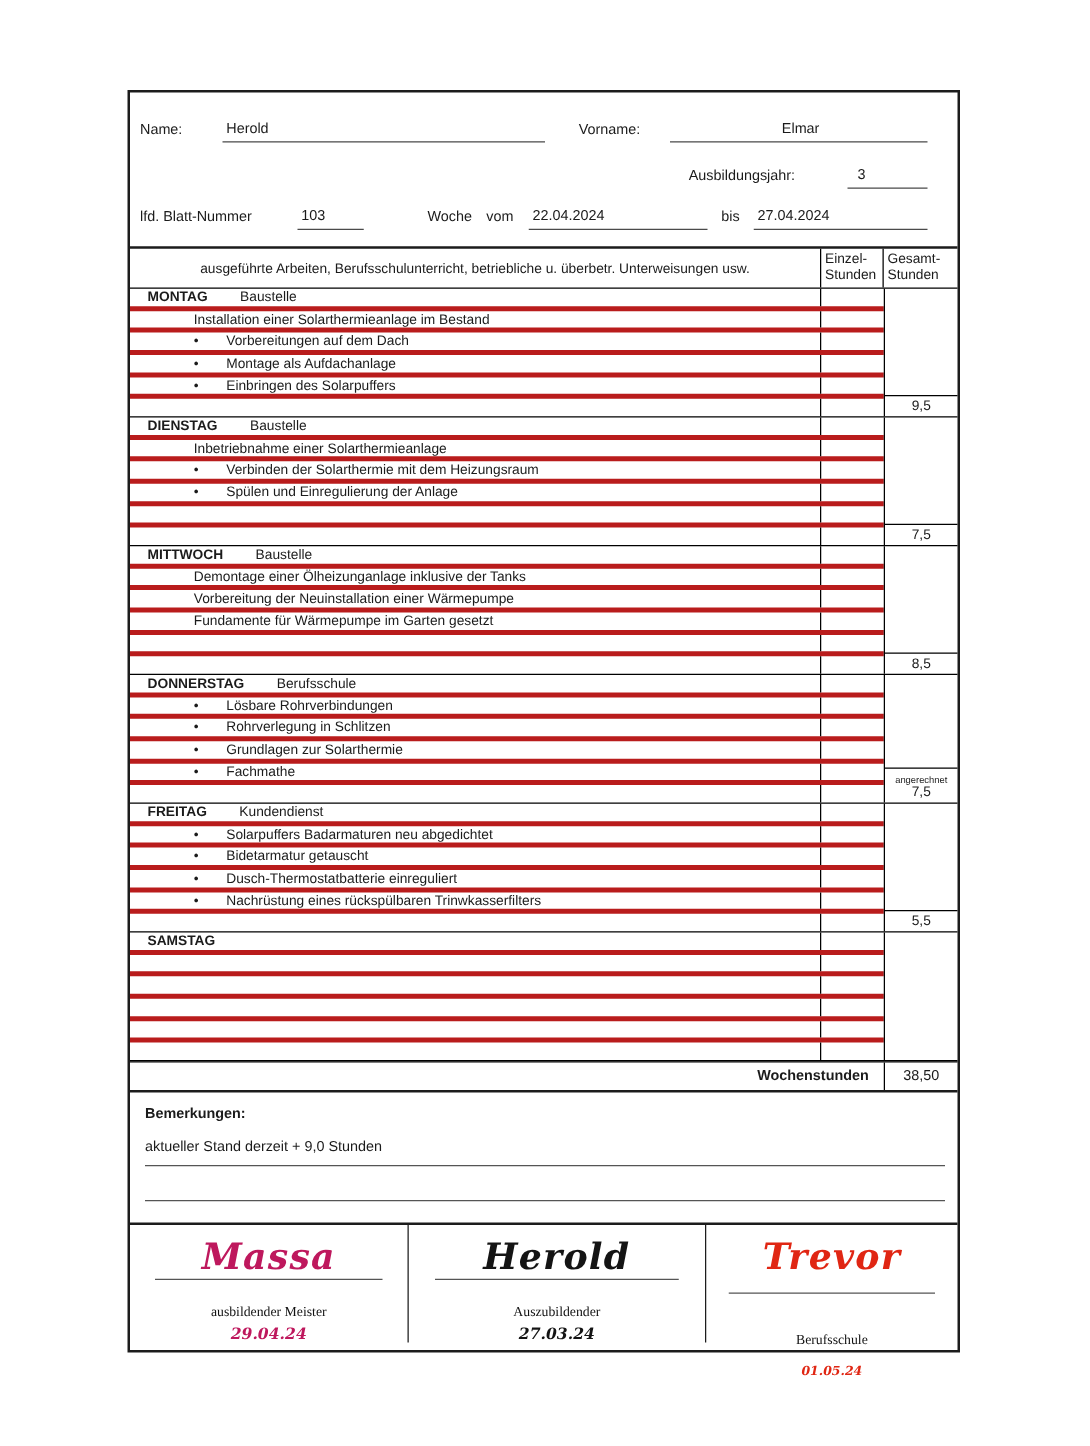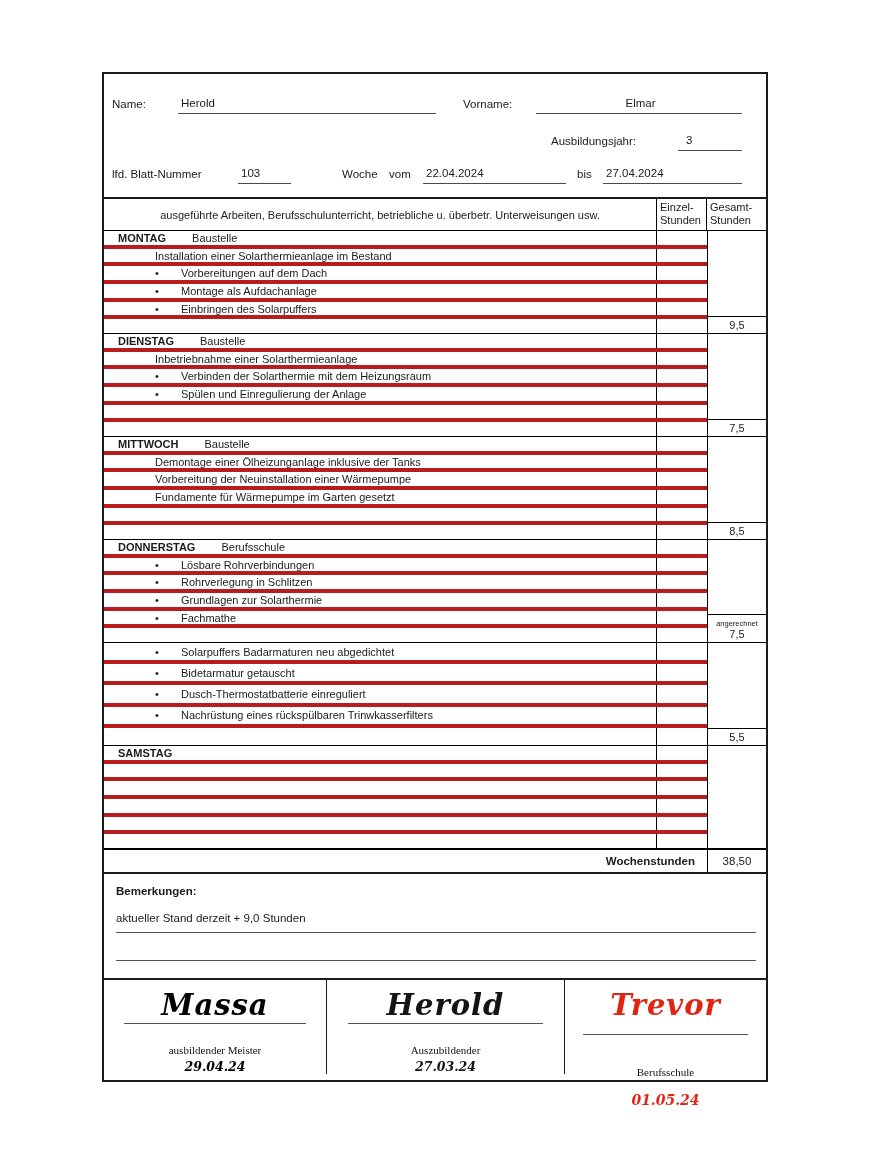--- a/index.html
+++ b/index.html
@@ -75,24 +75,24 @@
   
   .signatures { display: flex; height: 94px; }
   .sig-box { display: flex; flex-direction: column; align-items: center; height: 100%; }
   .sig-box-1 { width: 222px; }
   .sig-box-2 { width: 238px; border-left: 1.5px solid #1c1c1c; }
   .sig-box-3 { flex: 1; border-left: 1.5px solid #1c1c1c; gap: 11px; }
   .sig-name { font-family: "DejaVu Serif", serif; font-style: italic; font-weight: bold; font-size: 29px; line-height: 1; margin-top: 11px; letter-spacing: 1px; }
   .sig-line { width: 82%; border-bottom: 1.5px solid #555; margin-top: 3px; }
   .sig-role { font-size: 11px; margin-top: 20px; color: #111; font-family: Liberation Serif, serif; }
   .sig-date { font-family: "DejaVu Serif", serif; font-style: italic; font-weight: bold; font-size: 12.5px; margin-top: 3px; }
-  .ink-blue  { color: #000000; }
+  .ink-blue  { color: #be185d; }
   .ink-black { color: #141414; }
   .ink-red   { color: #e02613; }
-  .sig-box-3 .sig-date { font-size: 14px; }
+  .sig-box-3 .sig-date { font-size: 10px; }
 </style>
 </head>
 <body>
 
 <div class="sheet">
 
   <div class="form-header">
     <span class="fh fh-name-label">Name:</span>
     <span class="fh fh-fill fh-name-value">Herold</span>
     <span class="fh fh-vorname-label">Vorname:</span>
@@ -319,20 +319,27 @@
         <div class="gesamt-spacer"></div>
         <div class="gesamt-total with-note">
             <span class="total-note">angerechnet</span>
             <span>7,5</span>
           </div>
       </div>
     </div>
 
     <div class="day-block">
       <div class="day-left">
+        <div class="trow day-header-row">
+            <div class="cell-main">
+              <span class="day-name">FREITAG</span>
+              <span class="day-context">Kundendienst</span>
+            </div>
+            <div class="cell-einzel"></div>
+          </div>
         <div class="trow entry-row">
             <div class="cell-main">
               <span class="bullet">•</span>
               <span>Solarpuffers Badarmaturen neu abgedichtet</span>
             </div>
             <div class="cell-einzel"></div>
           </div>
         <div class="trow entry-row">
             <div class="cell-main">
               <span class="bullet">•</span>

